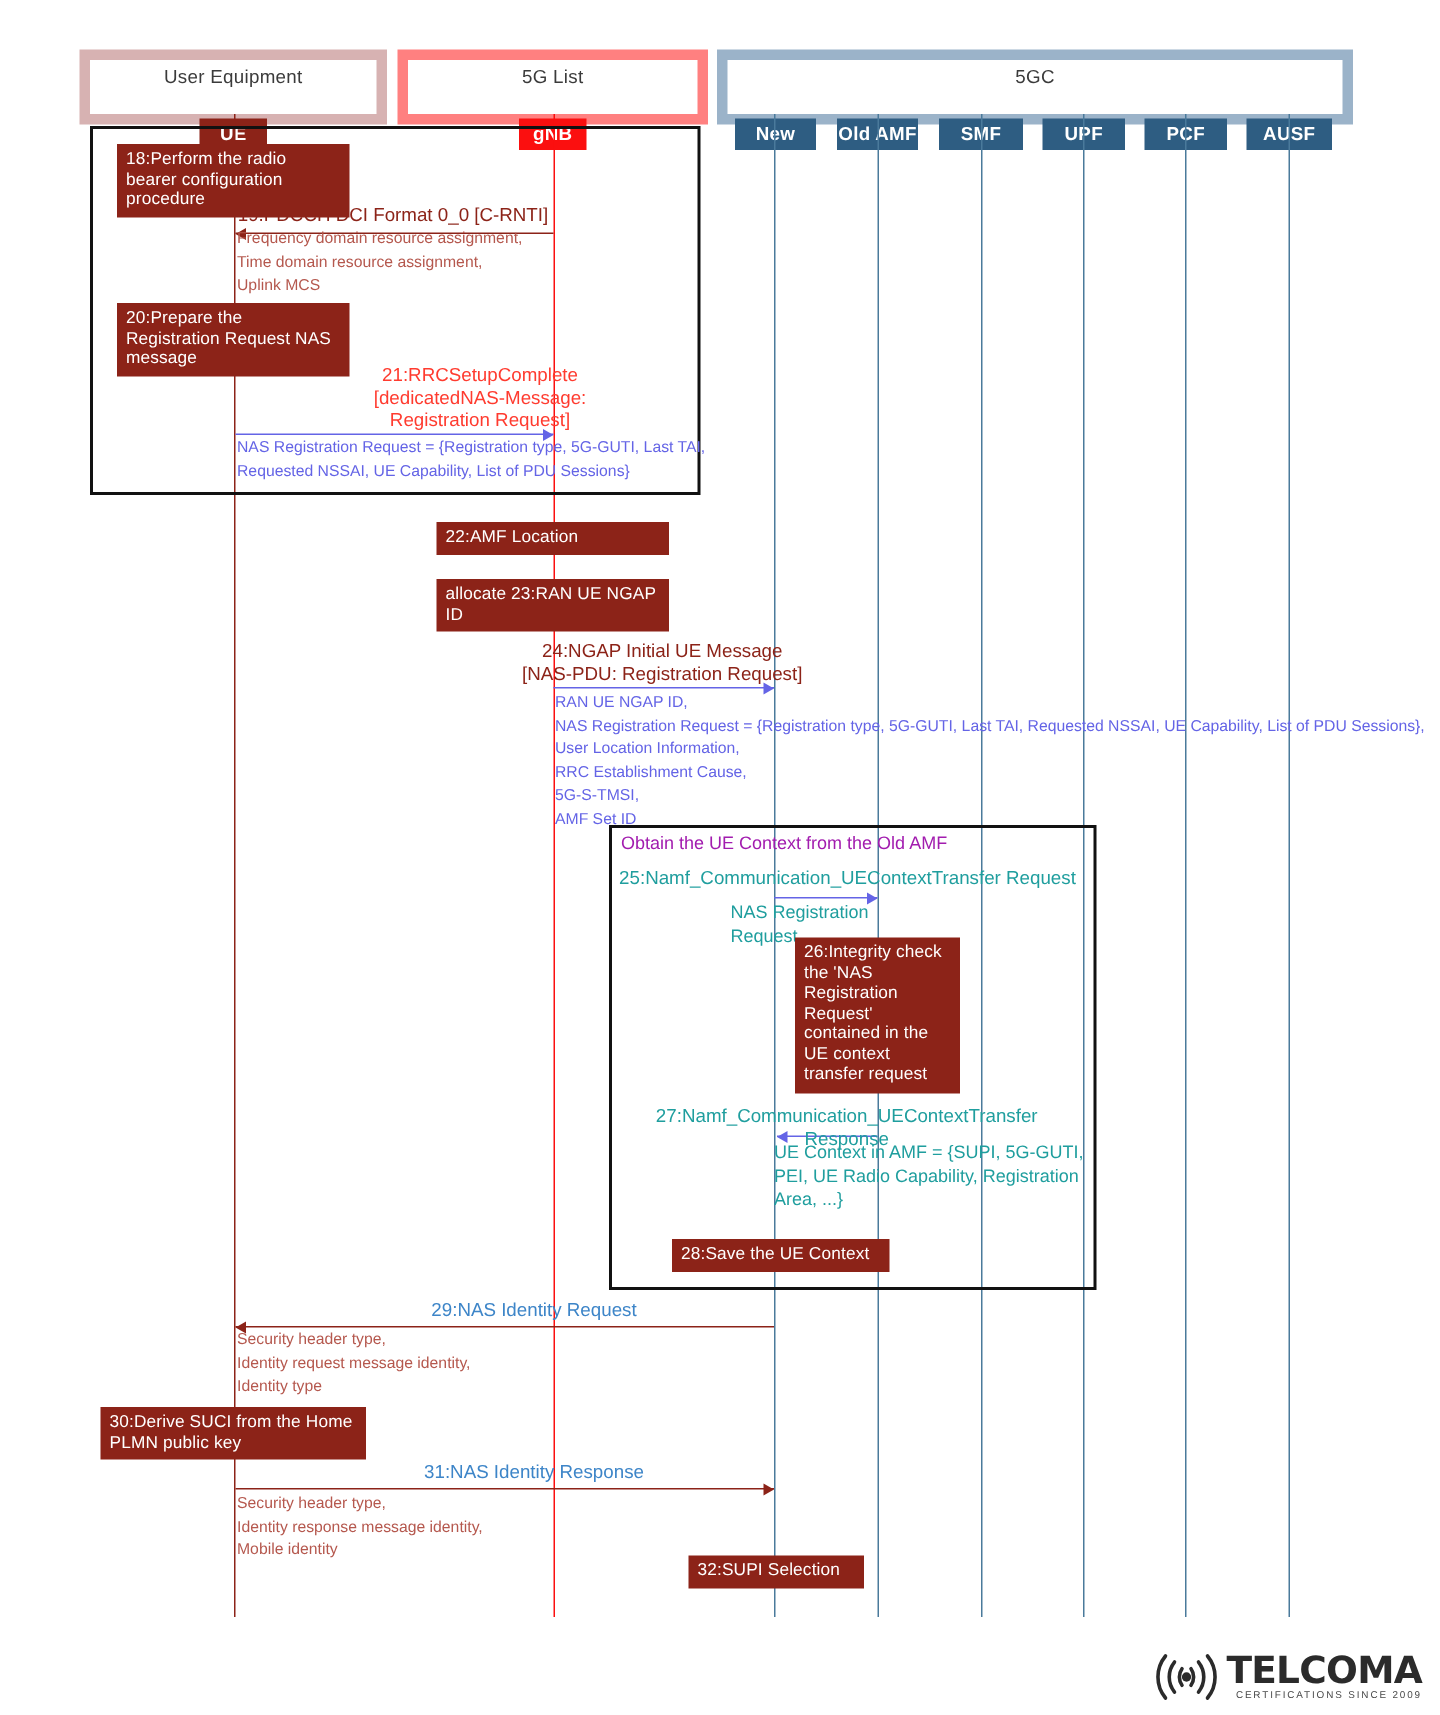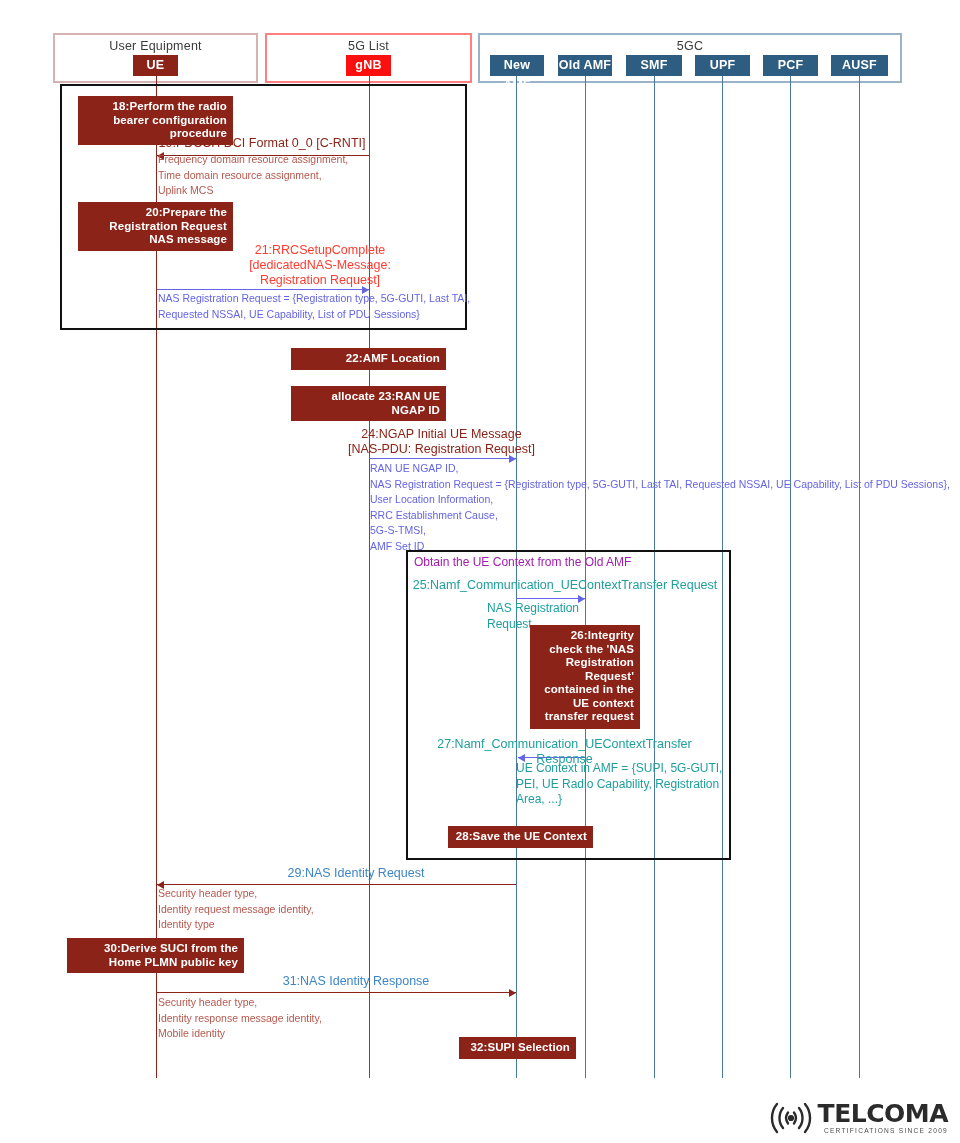--- a/index.html
+++ b/index.html
@@ -12,21 +12,21 @@
     position: relative;
     width: 960px;
     height: 1143px;
     background: #ffffff;
     overflow: hidden;
   }
 
   
   .group-box {
     position: absolute;
-    border: 2px solid #be185d;
+    border: 7px solid #be185d;
     background: #ffffff;
   }
   .group-box.ue   { left: 53px;  top: 33px;  width: 205px; height: 50px; border-color: #d7b2b2; }
   .group-box.gnb  { left: 265px; top: 33px;  width: 207px; height: 50px; border-color: #ff8080; }
   .group-box.core { left: 478px; top: 33px;  width: 424px; height: 50px; border-color: #9bb3c9; padding-left: 48px; }
 
   .group-title {
     position: absolute;
     top: 4px; left: 0; right: 0;
     text-align: center;
@@ -37,20 +37,21 @@
 
   .actor-chip {
     position: absolute;
     text-align: center;
     color: #ffffff;
     font-size: 12.5px;
     font-weight: bold;
     line-height: 20px;
     height: 21px;
     letter-spacing: .2px;
+    margin-top: 24px;
   }
   .chip-ue   { background: #8c2318; left: 133px; top: 55px;  width: 45px; }
   .chip-gnb  { background: #fb0f0f; left: 346px; top: 55px;  width: 45px; }
   .chip-core { background: #2e5d82; top: 55px; }
 
   
   .lifeline {
     position: absolute;
     width: 0;
     border-left-width: 1.4px;
@@ -72,22 +73,22 @@
     font-size: 12px;
     color: #a21caf;
   }
 
   
   .action {
     position: absolute;
     background: #8c2318;
     color: #ffffff;
     font-size: 11.5px;
-    font-weight: bold;
-    text-align: right;
+    font-weight: normal;
+    text-align: left;
     line-height: 13.5px;
     padding: 4px 6px;
     letter-spacing: .1px;
   }
 
   
   .arrow-line {
     position: absolute;
     height: 0;
     border-top-width: 1.4px;

